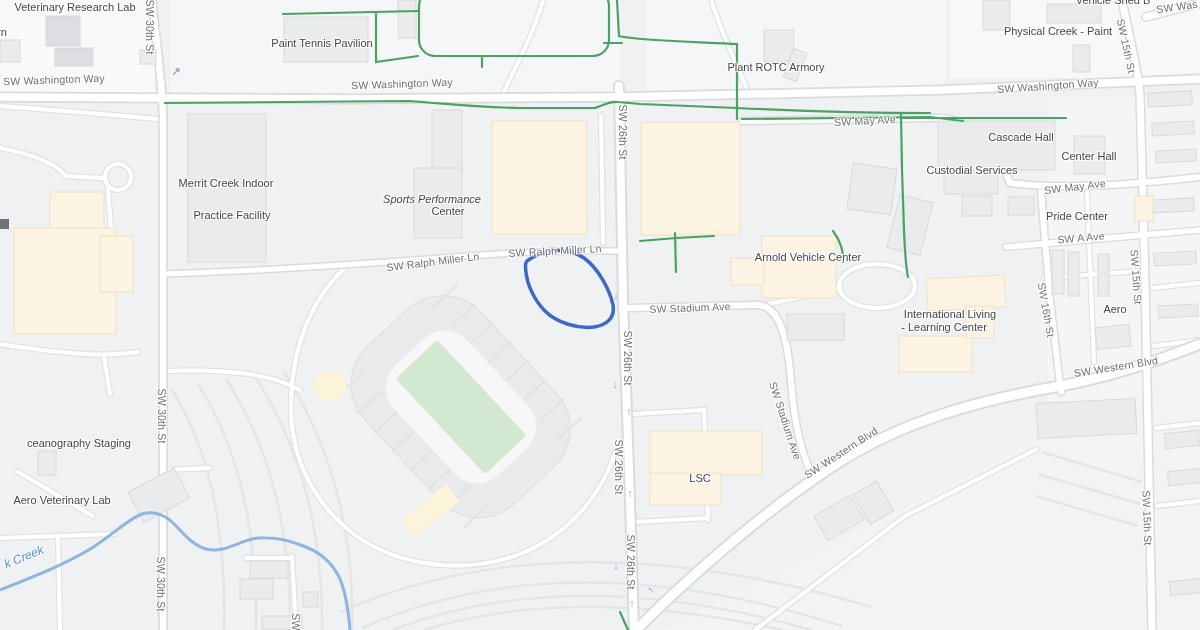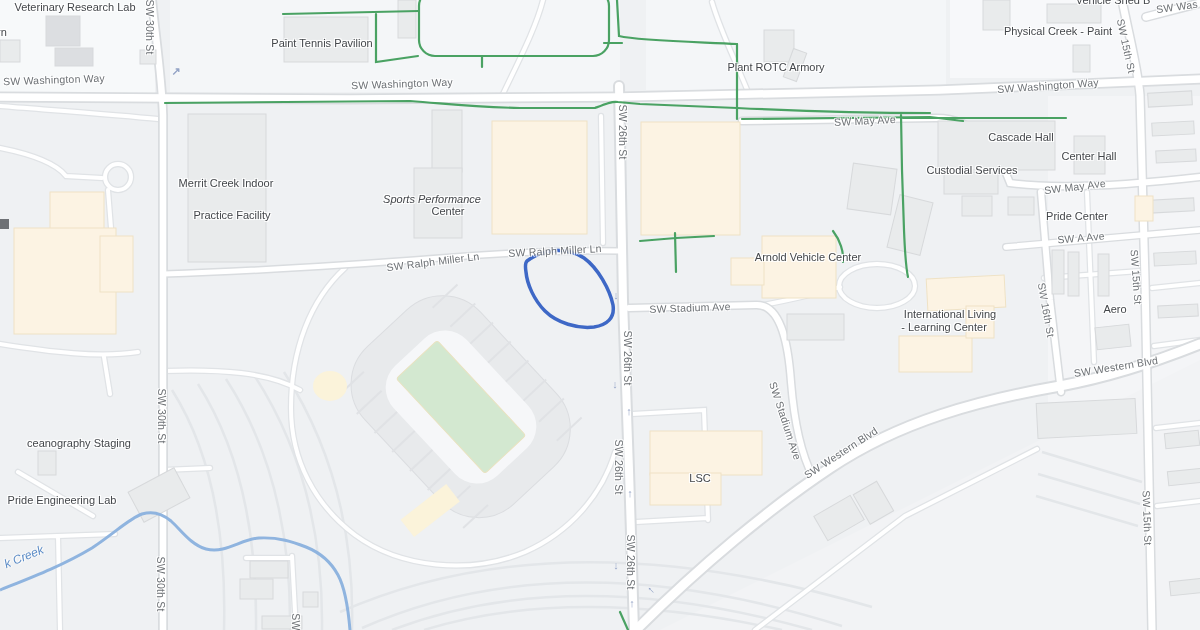--- a/index.html
+++ b/index.html
@@ -259,21 +259,21 @@
   <div class="lbl place ctr" style="left:808px;top:258px;">Arnold Vehicle Center</div>
   <div class="lbl place ctr" style="left:1021px;top:138px;">Cascade Hall</div>
   <div class="lbl place ctr" style="left:1089px;top:157px;">Center Hall</div>
   <div class="lbl place ctr" style="left:972px;top:163px;margin-top:8px;">Custodial Services</div>
   <div class="lbl place ctr" style="left:1077px;top:217px;">Pride Center</div>
   <div class="lbl place ctr" style="left:950px;top:315px;text-align:center;">International Living</div>
   <div class="lbl place ctr" style="left:944px;top:328px;">- Learning Center</div>
   <div class="lbl place ctr" style="left:1115px;top:310px;">Aero</div>
   <div class="lbl place ctr" style="left:700px;top:455px;margin-top:24px;">LSC</div>
   <div class="lbl place ctr" style="left:51px;top:444px;margin-left:28px;">ceanography Staging</div>
-  <div class="lbl place ctr" style="left:62px;top:501px;">Pride Engineering Lab</div>
+  <div class="lbl place ctr" style="left:62px;top:501px;">Aero Veterinary Lab</div>
 
   <div class="lbl water-lbl ctr" style="left:24px;top:557px;transform:translate(-50%,-50%) rotate(-22deg);">k Creek</div>
 
   <div class="lbl arrow ctr" style="left:616px;top:296px;">↓</div>
   <div class="lbl arrow ctr" style="left:615px;top:385px;">↓</div>
   <div class="lbl arrow ctr" style="left:616px;top:566px;">↓</div>
   <div class="lbl arrow ctr" style="left:629px;top:412px;">↑</div>
   <div class="lbl arrow ctr" style="left:630px;top:494px;">↑</div>
   <div class="lbl arrow ctr" style="left:632px;top:604px;">↑</div>
   <div class="lbl arrow ctr" style="left:651px;top:590px;transform:translate(-50%,-50%) rotate(-45deg);">↑</div>

